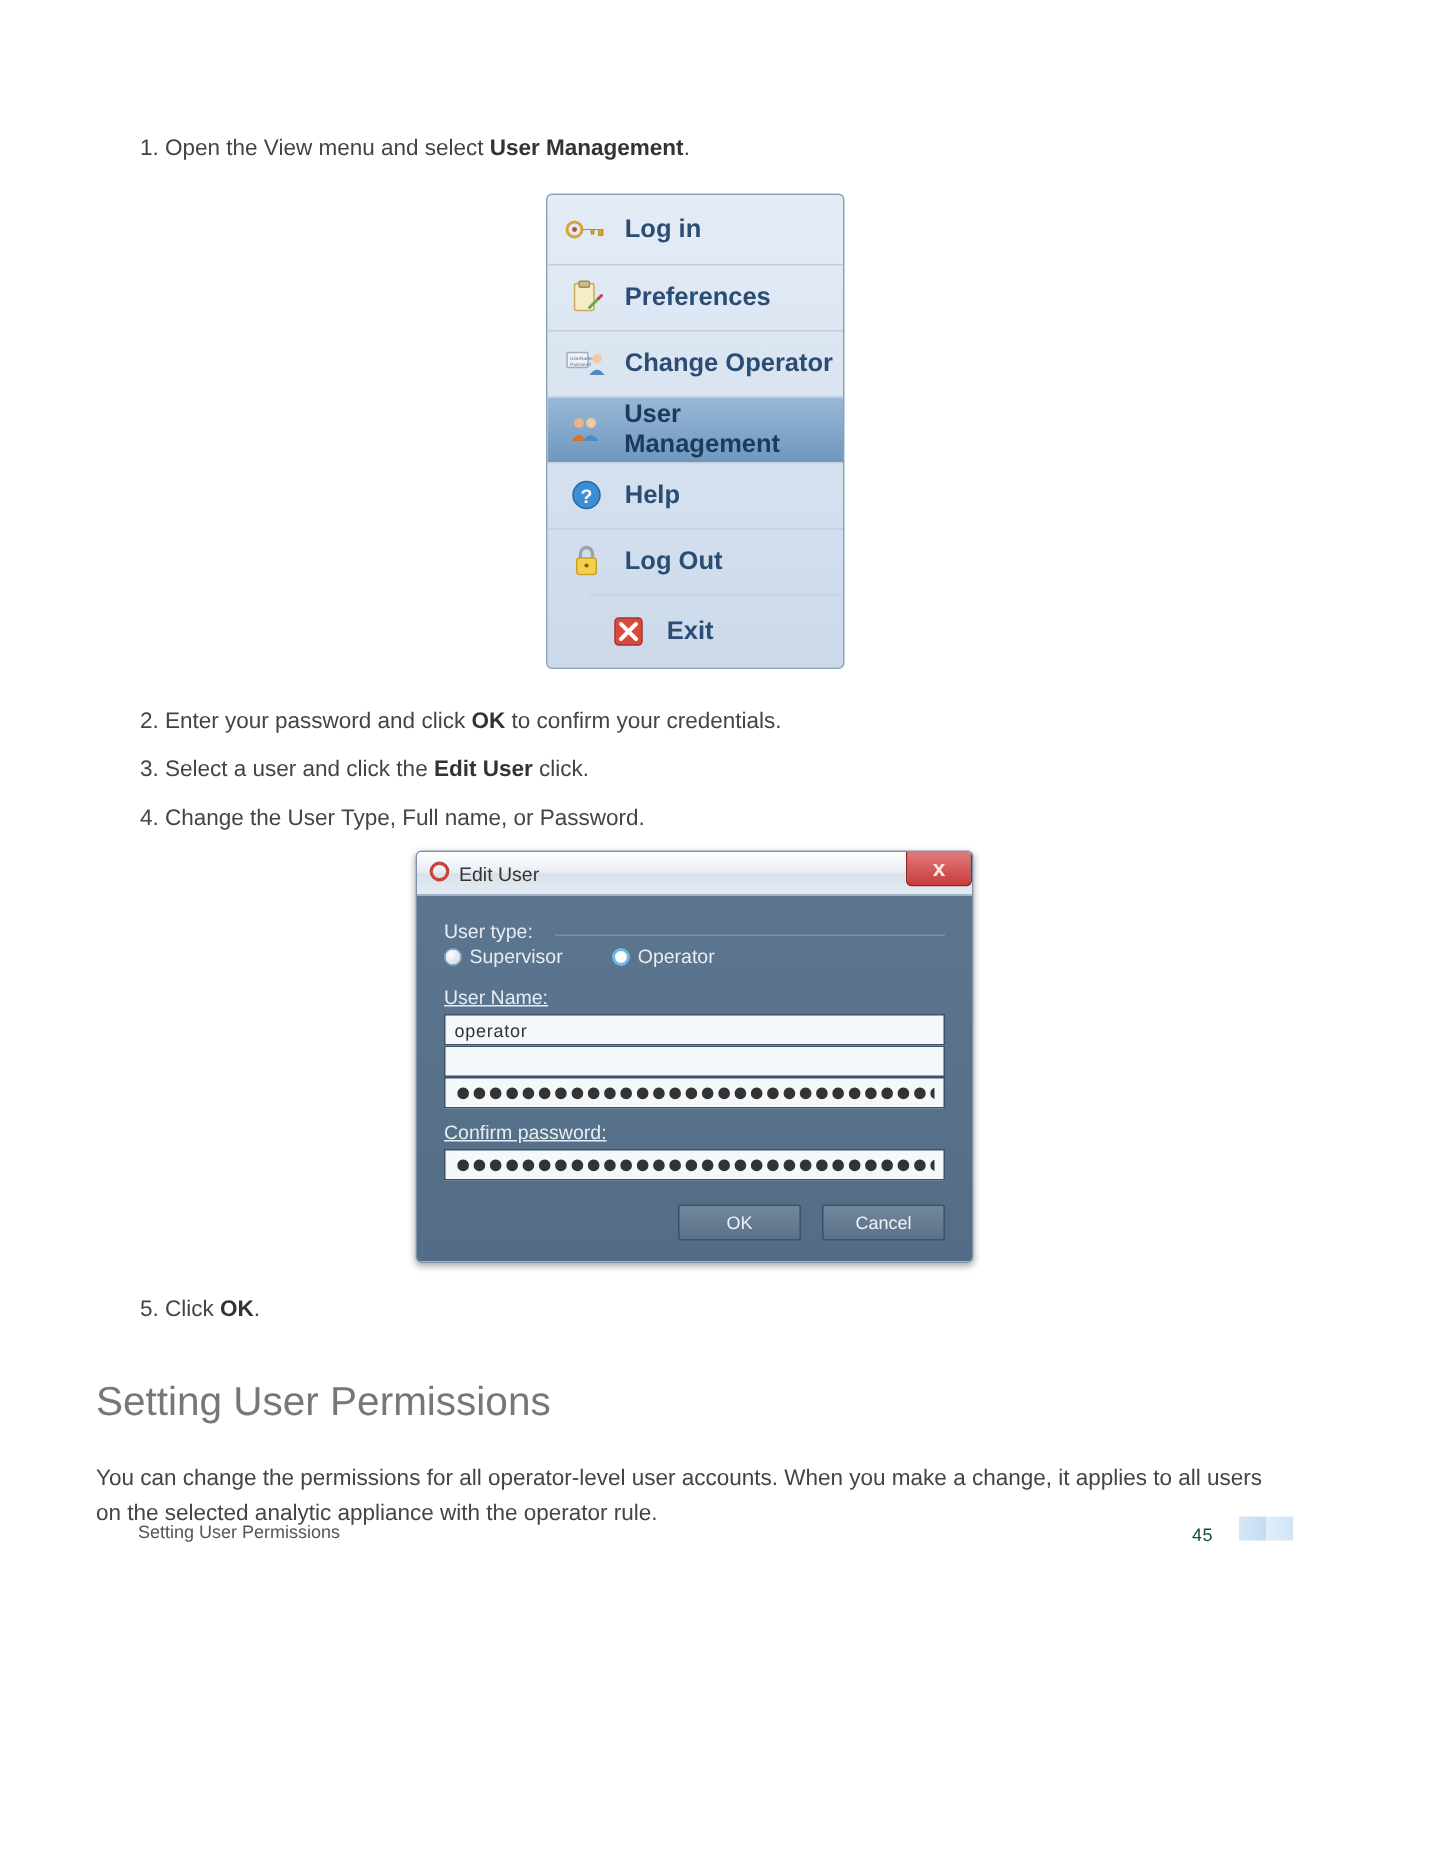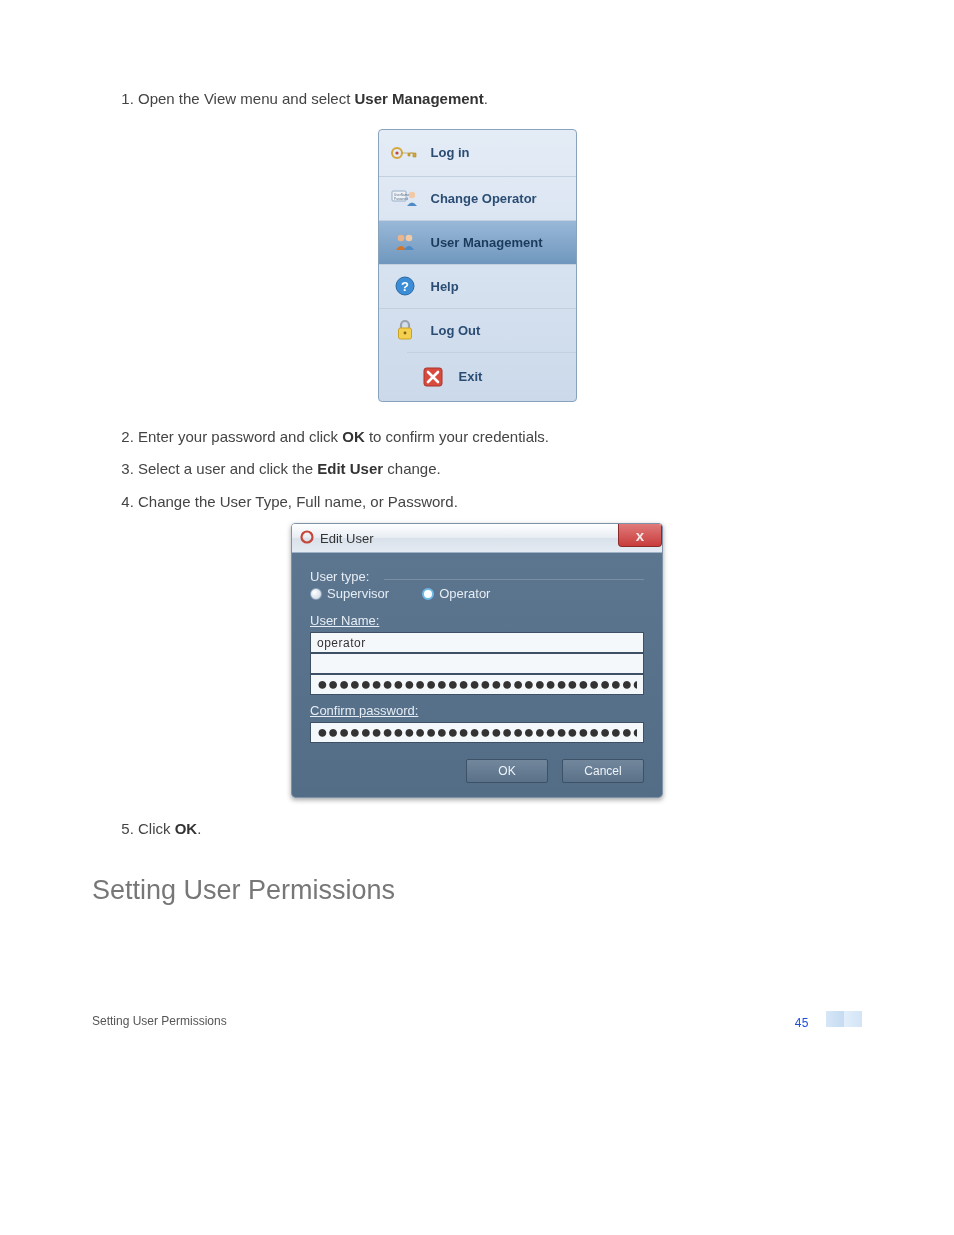--- a/index.html
+++ b/index.html
@@ -8,21 +8,21 @@
     width: 954px;
     background: #ffffff;
     font-family: "Segoe UI", "Helvetica Neue", Arial, sans-serif;
     font-size: 15px;
     color: #333;
   }
   .page {
     position: relative;
     width: 954px;
     height: 1090px;
-    padding: 88px 92px 0 92px;
+    padding: 88px 92px 0 64px;
     box-sizing: border-box;
   }
   ol.steps {
     list-style: decimal;
     padding-left: 46px;
     margin: 0;
     color: #444;
   }
   ol.steps > li {
     margin-bottom: 10px;
@@ -54,21 +54,21 @@
   .vm-row.sel {
     background: linear-gradient(#99b8d8, #6f97bd);
   }
   .vm-icon {
     width: 52px;
     display: flex;
     justify-content: center;
     align-items: center;
   }
   .vm-label {
-    font-size: 13px;
+    font-size: 17px;
     font-weight: 700;
     color: #2b4d74;
   }
   .vm-row.sel .vm-label { color: #1c3b5c; }
 
   
   .dlg-wrap {
     width: 370px;
     border-radius: 4px;
     overflow: hidden;
@@ -199,21 +199,21 @@
     position: absolute;
     left: 92px;
     right: 92px;
     bottom: 60px;
     display: flex;
     justify-content: space-between;
     align-items: center;
     font-size: 12px;
   }
   .footer .ftitle { color: #555; }
-  .footer .pg { color: #1d4ed8; font-weight: 400; letter-spacing: .3px; }
+  .footer .pg { color: #14532d; font-weight: 400; letter-spacing: .3px; }
   .footer .swatch {
     display: inline-block;
     width: 36px;
     height: 16px;
     background: linear-gradient(90deg,#d6e7f7 0%,#c6dbf1 50%, #e2eefb 50%, #d2e4f6 100%);
     margin-left: 14px;
   }
 
   
   .ico { display: inline-block; }
@@ -236,20 +236,31 @@
         <span class="vm-icon">
           <svg width="30" height="20" viewBox="0 0 30 20">
             <circle cx="7" cy="10" r="5" fill="none" stroke="#d4a638" stroke-width="2"></circle>
             <circle cx="7" cy="10" r="1.6" fill="#c5463a"></circle>
             <path d="M12 10 H26 L26 14 L23 14 L23 10 L20 10 L20 13 L18 13 L18 10" fill="#d4a638" stroke="#b48a22" stroke-width=".6"></path>
           </svg>
         </span>
         <span class="vm-label">Log in</span>
       </div>
 
+      <div class="vm-row">
+        <span class="vm-icon">
+          <svg width="26" height="26" viewBox="0 0 26 26">
+            <rect x="5" y="4" width="13" height="18" rx="1.5" fill="#f6ecc6" stroke="#c9aa5b"></rect>
+            <rect x="8" y="2.5" width="7" height="4" rx="1" fill="#d1b98a" stroke="#a88a4a"></rect>
+            <path d="M15 20 L21 14" stroke="#6fa84e" stroke-width="2" stroke-linecap="round"></path>
+            <path d="M21 14 L23 12" stroke="#c5463a" stroke-width="2" stroke-linecap="round"></path>
+          </svg>
+        </span>
+        <span class="vm-label">Preferences</span>
+      </div>
 
       <div class="vm-row">
         <span class="vm-icon">
           <svg width="30" height="24" viewBox="0 0 30 24">
             <rect x="2" y="5" width="14" height="10" rx="1" fill="#eef1f6" stroke="#99aec6"></rect>
             <text x="4" y="10" font-size="3.2" fill="#5a7189">UserName</text>
             <text x="4" y="14" font-size="3.2" fill="#5a7189">Password</text>
             <circle cx="22" cy="9" r="3.2" fill="#f2c9a5"></circle>
             <path d="M17 20 Q22 13 27 20 Z" fill="#4e8ac6"></path>
           </svg>
@@ -301,21 +312,21 @@
       </div>
 
     </div>
   </div>
 
   <ol class="steps" start="2">
     <li>
       <span>Enter your password and click </span><b>OK</b><span> to confirm your credentials.</span>
     </li>
     <li>
-      <span>Select a user and click the </span><b>Edit User</b><span> change.</span>
+      <span>Select a user and click the </span><b>Edit User</b><span> click.</span>
     </li>
     <li>
       <span>Change the User Type, Full name, or Password.</span>
     </li>
   </ol>
 
   <div class="centered-fig" style="margin-top:10px; margin-bottom:20px;">
     <div class="dlg-wrap">
       <div class="dlg-title">
         <span class="ico" style="margin-right:6px;">
@@ -361,20 +372,21 @@
   </div>
 
   <ol class="steps" start="5">
     <li>
       <span>Click </span><b>OK</b><span>.</span>
     </li>
   </ol>
 
   <h2 class="section-heading">Setting User Permissions</h2>
 
+  <p class="body-para">You can change the permissions for all operator-level user accounts. When you make a change, it applies to all users on the selected analytic appliance with the operator rule.</p>
 
   <div class="footer">
     <span class="ftitle">Setting User Permissions</span>
     <span>
       <span class="pg">45</span>
       <span class="swatch"></span>
     </span>
   </div>
 
 </div>

